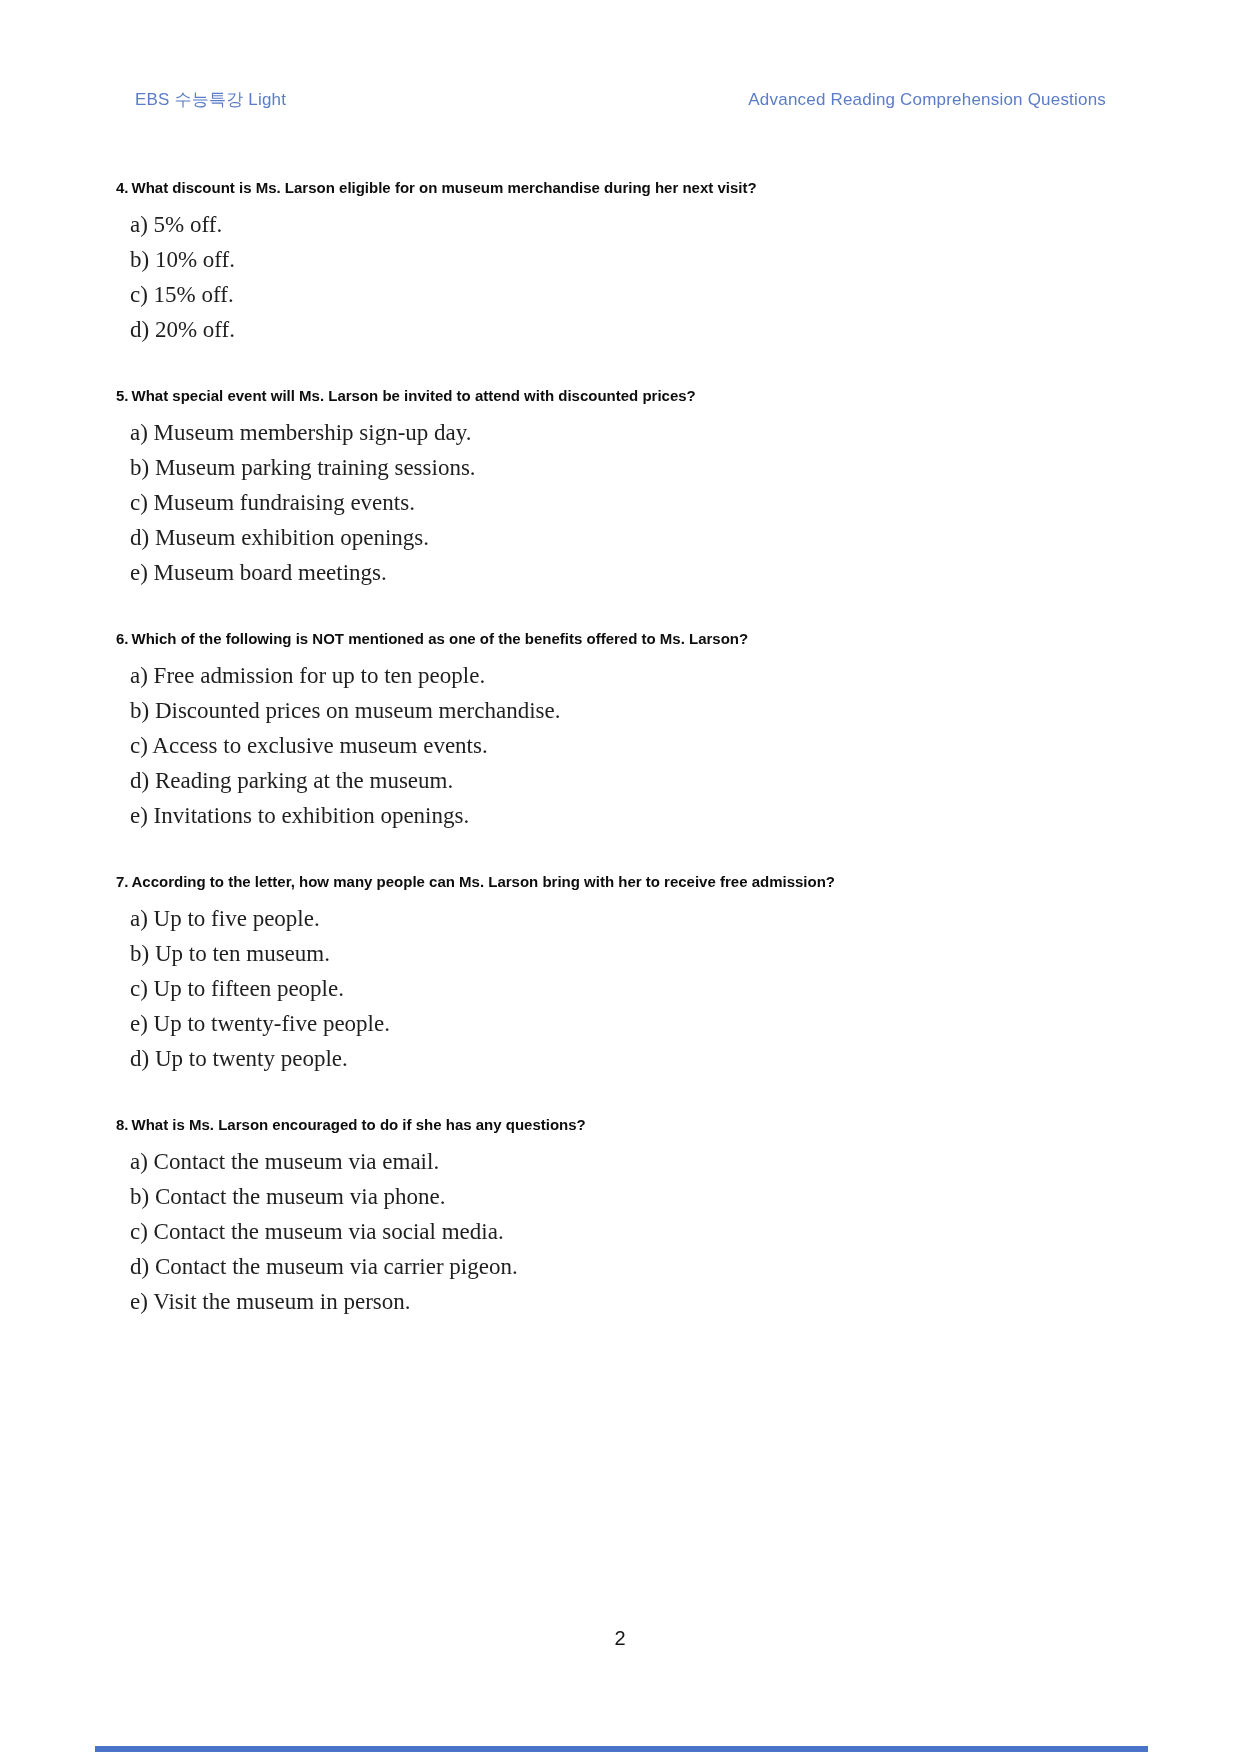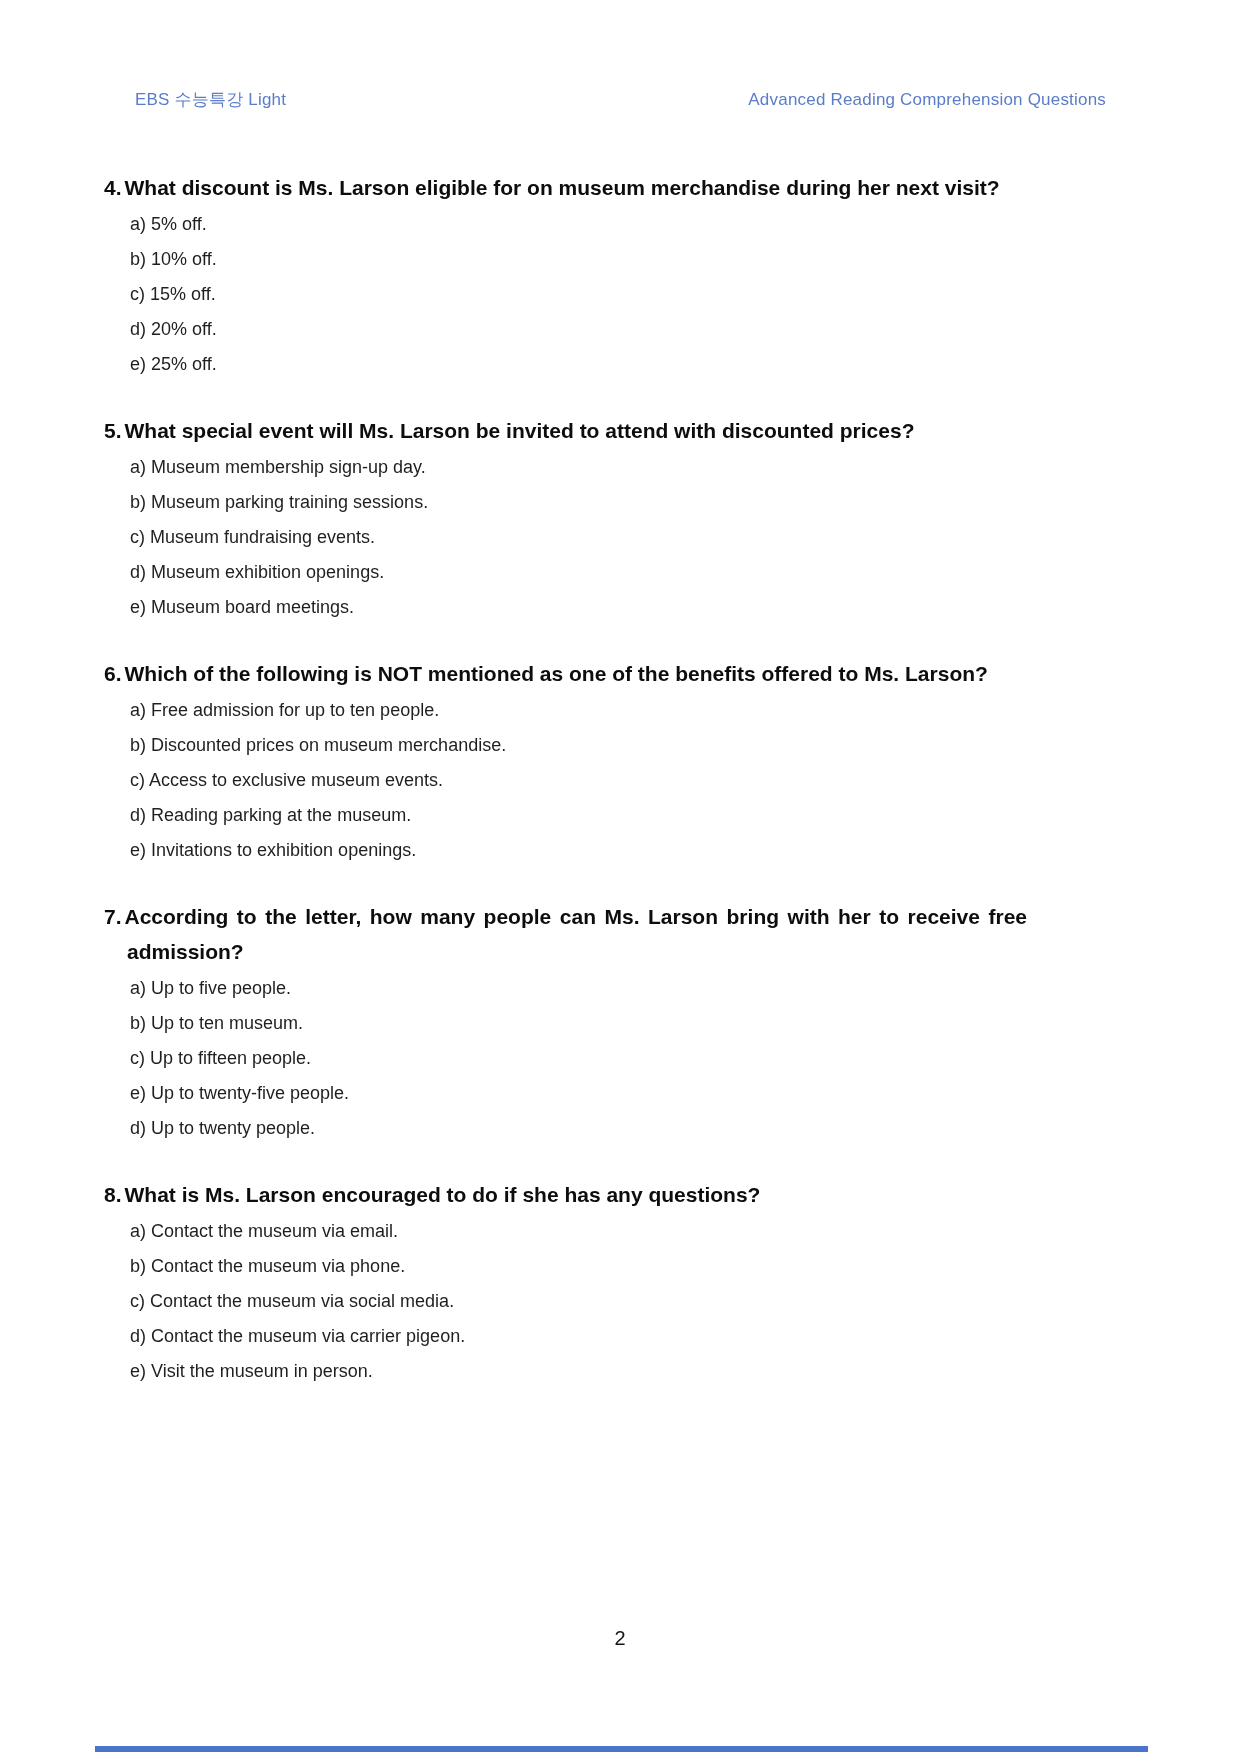--- a/index.html
+++ b/index.html
@@ -26,38 +26,39 @@
     letter-spacing: 0.2px;
   }
   .main {
     position: absolute;
     top: 170px;
     left: 100px;
     right: 95px;
   }
   .question { margin: 0 0 31px 0; }
   .q-title {
-    margin: 0 0 2px 4px;
-    font-size: 21px;
+    margin: 0 0 2px 16px;
+    font-size: 15px;
     line-height: 35px;
     font-weight: 700;
     color: #0d0d0d;
     text-align: justify;
     padding-left: 23px;
     text-indent: -23px;
   }
   .q-title.wrap2 { max-width: 900px; }
   .q-num { margin-right: 3px; }
   .q-option {
     margin: 0;
     padding-left: 30px;
-    font-size: 18px;
+    font-size: 23px;
     line-height: 35px;
     font-weight: 400;
     color: var(--body-text, #1f1f1f);
+    font-family: Liberation Serif, serif;
   }
   .page-number {
     position: absolute;
     top: 1624px;
     left: 0;
     right: 0;
     text-align: center;
     font-size: 20px;
     line-height: 28px;
     color: #141414;
@@ -82,21 +83,20 @@
   </div>
 
   <div class="main">
 
     <section class="question">
       <p class="q-title"><span class="q-num">4.</span><span>What discount is Ms. Larson eligible for on museum merchandise during her next visit?</span></p>
       <p class="q-option">a) 5% off.</p>
       <p class="q-option">b) 10% off.</p>
       <p class="q-option">c) 15% off.</p>
       <p class="q-option">d) 20% off.</p>
-      <p class="q-option">e) 25% off.</p>
     </section>
 
     <section class="question">
       <p class="q-title"><span class="q-num">5.</span><span>What special event will Ms. Larson be invited to attend with discounted prices?</span></p>
       <p class="q-option">a) Museum membership sign-up day.</p>
       <p class="q-option">b) Museum parking training sessions.</p>
       <p class="q-option">c) Museum fundraising events.</p>
       <p class="q-option">d) Museum exhibition openings.</p>
       <p class="q-option">e) Museum board meetings.</p>
     </section>

